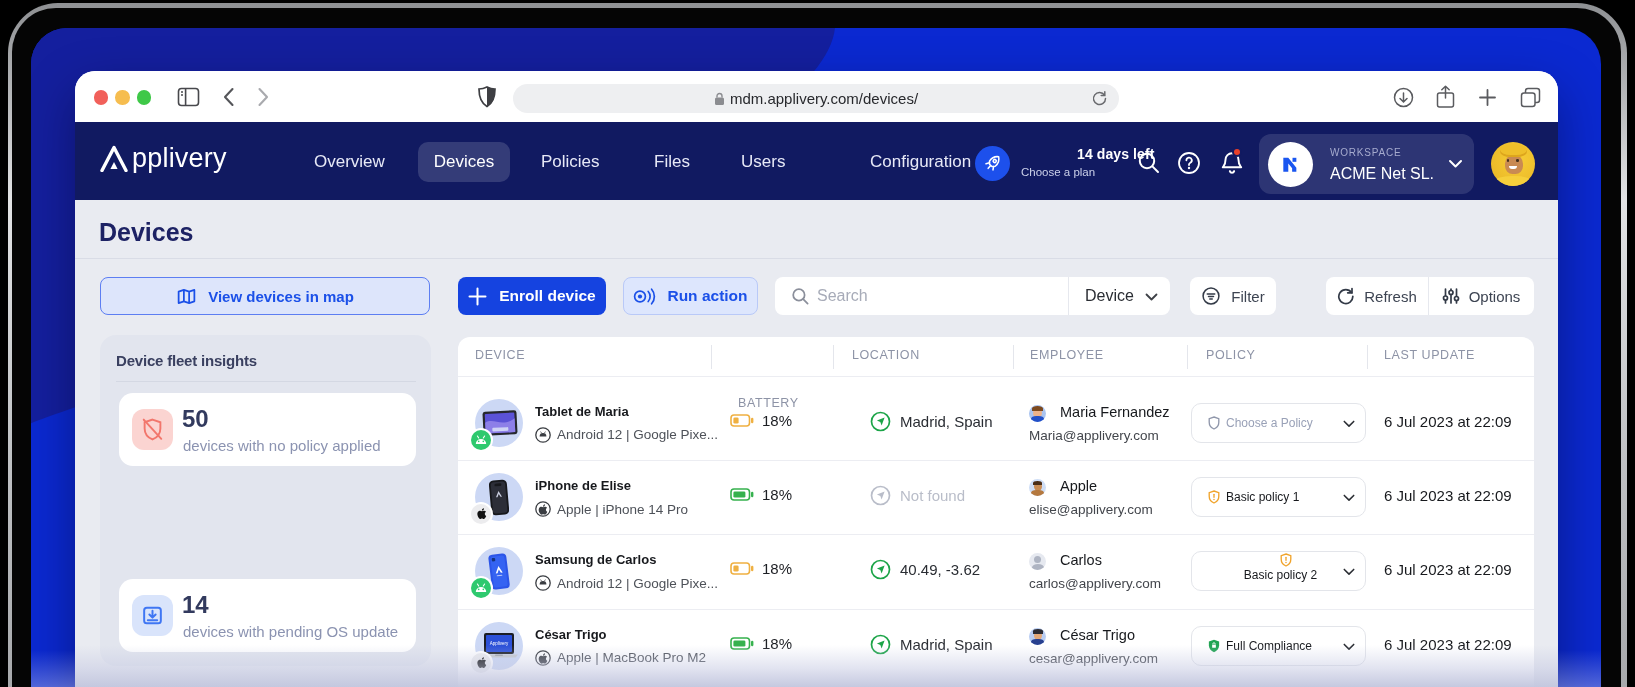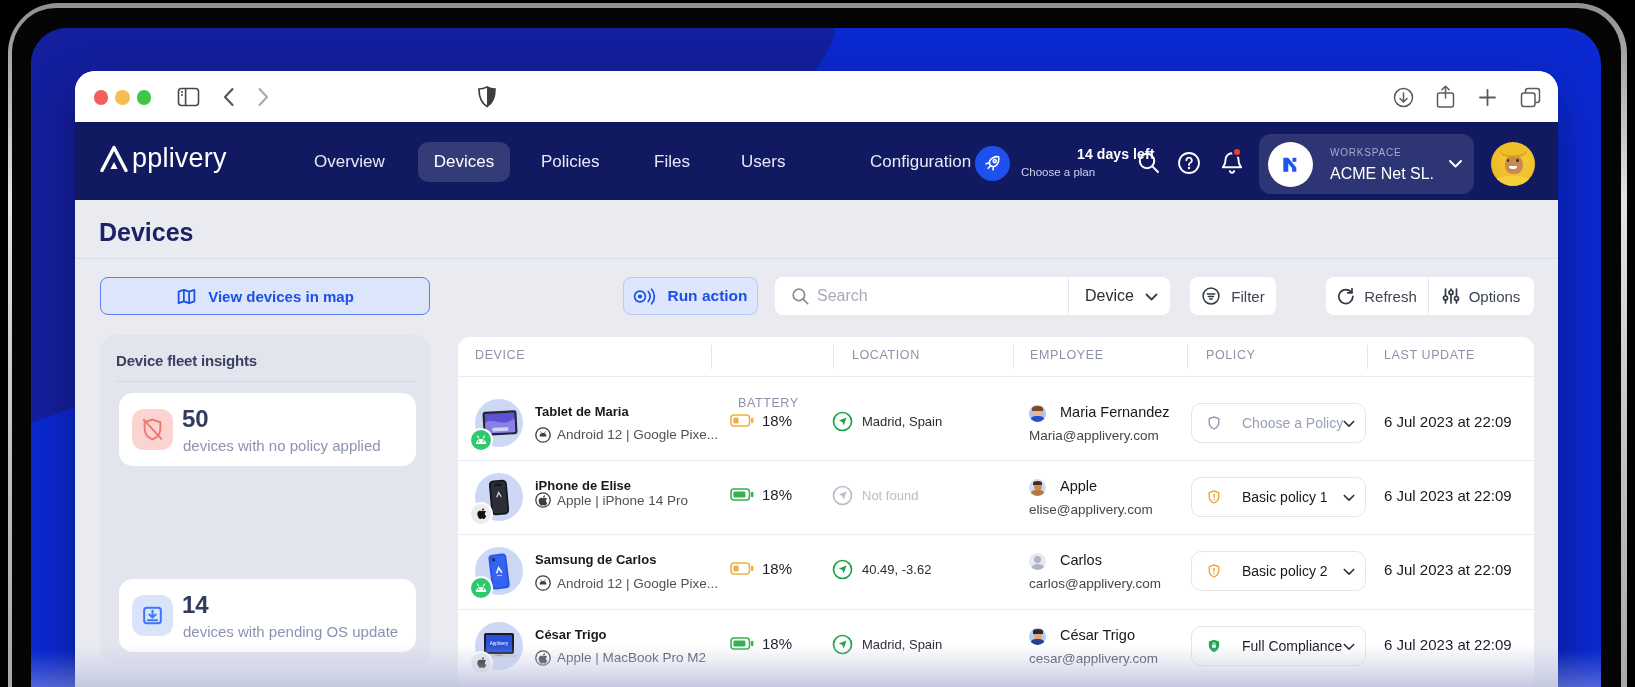--- a/index.html
+++ b/index.html
@@ -45,26 +45,26 @@
 #table { position:absolute; left:383px; top:266px; width:1076px; height:394px; background:#fff; border-radius:12px 12px 0 0; }
 .th { position:absolute; top:11px; font-size:12.5px; letter-spacing:.6px; color:#8d93a6; }
 .vsep { position:absolute; top:8px; width:1px; height:24px; background:#e4e6ec; }
 .hline { position:absolute; left:0; width:100%; height:1px; background:#ecedf2; }
 .row { position:absolute; left:0; width:100%; }
 .dtitle { position:absolute; left:77px; font-size:13px; font-weight:bold; color:#17191d; white-space:nowrap; }
 .dsub { position:absolute; left:77px; font-size:13.5px; color:#4e5259; white-space:nowrap; display:flex; align-items:center; gap:6px; }
 .davatar { position:absolute; left:17px; width:48px; height:48px; border-radius:50%; background:#ccd8f5; }
 .badge { position:absolute; left:-4px; top:31px; width:20px; height:20px; border-radius:50%; }
 .bat { position:absolute; left:272px; display:flex; align-items:center; gap:8px; font-size:15px; color:#1d1f24; }
-.loc { position:absolute; left:374px; display:flex; align-items:center; gap:9px; font-size:13px; color:#2a2d33; }
+.loc { position:absolute; left:412px; display:flex; align-items:center; gap:9px; font-size:15px; color:#2a2d33; }
 .emp-name { position:absolute; left:602px; font-size:14.5px; color:#17191d; white-space:nowrap; }
 .emp-av { position:absolute; left:571px; width:17px; height:17px; border-radius:50%; }
 .emp-mail { position:absolute; left:571px; font-size:13.5px; color:#43464c; white-space:nowrap; }
 .polbox { position:absolute; left:733px; width:175px; height:40px; border:1px solid #e3e5ea; border-radius:10px; background:#fff; display:flex; align-items:center; }
-.poltxt { font-size:14px; margin-left:20px; }
+.poltxt { font-size:12px; margin-left:4px; }
 .date { position:absolute; left:926px; font-size:15px; font-weight:500; color:#17191d; white-space:nowrap; }
 #fade { position:absolute; left:75px; top:645px; width:1483px; height:42px; background:linear-gradient(180deg, rgba(200,205,232,0) 0%, rgba(197,201,226,.5) 55%, rgba(194,198,222,.95) 100%); pointer-events:none; }
 #fadeL { position:absolute; left:31px; top:650px; width:44px; height:37px; background:linear-gradient(180deg, rgba(190,196,235,0) 0%, rgba(190,196,235,.4) 100%); pointer-events:none; }
 #fadeR { position:absolute; left:1558px; top:650px; width:43px; height:37px; background:linear-gradient(180deg, rgba(190,196,235,0) 0%, rgba(190,196,235,.4) 100%); pointer-events:none; }
 </style>
 </head>
 <body>
 <div id="stage">
   <div id="silver"></div>
   <div id="bezel"></div>
@@ -86,20 +86,30 @@
         <svg class="abs" style="left:147px;top:16px;" width="13" height="20" viewBox="0 0 13 20" fill="none" stroke="#55565a" stroke-width="2.1" stroke-linecap="round" stroke-linejoin="round">
             <path d="M10.5 2 L3 10 L10.5 18"></path>
           </svg>
         <svg class="abs" style="left:182px;top:16px;" width="13" height="20" viewBox="0 0 13 20" fill="none" stroke="#a9aaae" stroke-width="2.1" stroke-linecap="round" stroke-linejoin="round">
             <path d="M2.5 2 L10 10 L2.5 18"></path>
           </svg>
         <svg class="abs" style="left:402px;top:14px;" width="20" height="24" viewBox="0 0 20 24" fill="none">
             <path d="M10 2 C13 3.5 16 4 18 4 C18 11 17 17.5 10 21.5 C3 17.5 2 11 2 4 C4 4 7 3.5 10 2 Z" stroke="#3e3f43" stroke-width="1.7"></path>
             <path d="M10 2 C13 3.5 16 4 18 4 C18 11 17 17.5 10 21.5 Z" fill="#3e3f43"></path>
           </svg>
+        <div id="urlbar">
+          <div id="urltext"><svg style="vertical-align:-2px;margin-right:5px;" width="11" height="14" viewBox="0 0 11 14" fill="none">
+                <rect x="1" y="5.5" width="9" height="7.5" rx="1.5" fill="#8b8c90"></rect>
+                <path d="M3 5.5 V4 a2.5 2.5 0 0 1 5 0 V5.5" stroke="#8b8c90" stroke-width="1.4" fill="none"></path>
+              </svg>mdm.applivery.com/devices/</div>
+          <svg class="abs" style="right:11px;top:6px;" width="17" height="17" viewBox="0 0 17 17" fill="none" stroke="#696a6e" stroke-width="1.5" stroke-linecap="round">
+              <path d="M13.5 5.2 A6 6 0 1 0 14.5 8.5"></path>
+              <path d="M13.8 1.8 L13.8 5.4 L10.2 5.4" stroke-width="1.5"></path>
+            </svg>
+        </div>
         <svg class="abs" style="left:1318px;top:16px;" width="21" height="21" viewBox="0 0 21 21" fill="none" stroke="#5a5b5f" stroke-width="1.5" stroke-linecap="round">
             <circle cx="10.5" cy="10.5" r="9"></circle>
             <path d="M10.5 6 V14.5 M7 11.5 l3.5 3.5 3.5 -3.5"></path>
           </svg>
         <svg class="abs" style="left:1360px;top:13px;" width="21" height="26" viewBox="0 0 21 26" fill="none" stroke="#5a5b5f" stroke-width="1.5" stroke-linecap="round" stroke-linejoin="round">
             <rect x="2.5" y="9" width="16" height="14" rx="2"></rect>
             <path d="M10.5 14 V2.5 M6.8 5.8 L10.5 2.2 L14.2 5.8" fill="none"></path>
           </svg>
         <svg class="abs" style="left:1402px;top:16px;" width="21" height="21" viewBox="0 0 21 21" stroke="#5a5b5f" stroke-width="1.8" stroke-linecap="round">
             <path d="M10.5 3 V18 M3 10.5 H18"></path>
@@ -172,20 +182,26 @@
           <div class="abs" style="left:4px;top:34px;width:36px;height:12px;border-radius:45% 45% 0 0;background:#f6cf3b;"></div>
         </div>
       </div>
       <div id="pagetitle">Devices</div>
       <div id="hdivider"></div>
       <div class="btn" id="btnmap">
         <svg style="margin-right:11px;" width="21" height="21" viewBox="0 0 24 24" fill="none" stroke="#1b50e8" stroke-width="2" stroke-linejoin="round">
             <path d="M9 4.5 L15 6.5 L21 4.5 V17.5 L15 19.5 L9 17.5 L3 19.5 V6.5 Z M9 4.5 V17.5 M15 6.5 V19.5"></path>
           </svg>
         View devices in map
+      </div>
+      <div class="btn" id="btnenroll">
+        <svg style="margin-right:12px;" width="19" height="19" viewBox="0 0 19 19" stroke="#fff" stroke-width="2" stroke-linecap="round">
+            <path d="M9.5 1.5 V17.5 M1.5 9.5 H17.5"></path>
+          </svg>
+        Enroll device
       </div>
       <div class="btn" id="btnrun">
         <svg style="margin-right:11px;" width="23" height="19" viewBox="0 0 23 19" fill="none">
             <circle cx="7" cy="9.5" r="5.4" stroke="#1b50e8" stroke-width="1.7"></circle>
             <circle cx="7" cy="9.5" r="2.1" fill="#1b50e8"></circle>
             <path d="M15.2 4.5 a7.5 7.5 0 0 1 0 10 M18.6 2.2 a11 11 0 0 1 0 14.6" stroke="#1b50e8" stroke-width="1.7" stroke-linecap="round"></path>
           </svg>
         Run action
       </div>
       <div class="btn" id="searchbox">
@@ -335,21 +351,21 @@
                   <path d="M10 12 L13 18 H11.5 L10 15 L8.5 18 H7 Z" fill="#c9cdde"></path>
                 </g>
               </svg>
             <div class="badge" style="background:#ececee;box-shadow:0 0 0 2px #fff;">
               <svg class="abs" style="left:4.5px;top:3px;" width="11" height="13" viewBox="0 0 24 28" fill="#111">
                   <path d="M19.3 14.8 c0-3 2.5-4.5 2.6-4.6 -1.4-2.1-3.6-2.4-4.4-2.4 -1.9-.2-3.6 1.1-4.6 1.1 -1 0-2.4-1.1-4-1 -2 0-3.9 1.2-5 3 -2.1 3.7-.5 9 1.5 12 1 1.4 2.2 3.1 3.7 3 1.5 0 2.1-1 3.9-1 1.8 0 2.3 1 4 1 1.6 0 2.7-1.5 3.6-3 1.1-1.7 1.6-3.3 1.6-3.4 -.1 0-3-1.2-3-4.7z M16.2 6.1 c.8-1 1.4-2.4 1.2-3.8 -1.2.1-2.6.8-3.5 1.8 -.7.9-1.4 2.3-1.2 3.6 1.3.1 2.7-.7 3.5-1.6z"></path>
                 </svg>
             </div>
           </div>
           <div class="dtitle" style="top:18px;">iPhone de Elise</div>
-          <div class="dsub" style="top:32px;">
+          <div class="dsub" style="top:41px;">
             <svg width="16" height="16" viewBox="0 0 24 24" fill="none">
                 <circle cx="12" cy="12" r="10.8" stroke="#3a3d42" stroke-width="1.9"></circle>
                 <path d="M16.4 13.2 c0-2 1.7-3 1.7-3.1 -.9-1.4-2.4-1.6-2.9-1.6 -1.2-.1-2.4.7-3 .7 -.7 0-1.6-.7-2.7-.7 -1.3 0-2.6.8-3.3 2 -1.4 2.5-.4 6 1 8 .7 1 1.5 2 2.5 2 1 0 1.4-.6 2.6-.6 1.2 0 1.5.6 2.6.6 1.1 0 1.8-1 2.4-2 .8-1.1 1.1-2.2 1.1-2.2 0 0-2-.9-2-3.1z M14.3 7.4 c.5-.7 .9-1.6 .8-2.5 -.8 0-1.7.5-2.3 1.2 -.5.6-.9 1.5-.8 2.4 .9 0 1.8-.5 2.3-1.1z" fill="#3a3d42"></path>
               </svg>
             Apple | iPhone 14 Pro
           </div>
           <div class="bat" style="top:26px;"><svg width="24" height="13" viewBox="0 0 24 13" fill="none">
                 <rect x="1" y="1" width="18.5" height="11" rx="3" stroke="#36b14e" stroke-width="1.6"></rect>
                 <rect x="3.4" y="3.4" width="12" height="6.2" rx="1.4" fill="#36b14e"></rect>
                 <rect x="21" y="3.8" width="2.4" height="5.4" rx="1.2" fill="#36b14e"></rect>
@@ -418,21 +434,21 @@
           <div class="loc" style="top:25px;"><svg width="21" height="21" viewBox="0 0 21 21" fill="none">
                 <circle cx="10.5" cy="10.5" r="9" stroke="#1ca448" stroke-width="1.7"></circle>
                 <path d="M14.6 6.4 L6.9 9.5 L10.3 11 L11.6 14.5 Z" fill="#1ca448"></path>
               </svg>40.49, -3.62</div>
           <div class="emp-av" style="top:19px;background:#e6e9f0;overflow:hidden;">
             <div class="abs" style="left:5px;top:3px;width:7px;height:7px;border-radius:50%;background:#aeb4c2;"></div>
             <div class="abs" style="left:2.5px;top:10.5px;width:12px;height:7px;border-radius:50% 50% 0 0;background:#aeb4c2;"></div>
           </div>
           <div class="emp-name" style="top:18px;">Carlos</div>
           <div class="emp-mail" style="top:42px;">carlos@applivery.com</div>
-          <div class="polbox" style="top:17px;">
+          <div class="polbox" style="top:17px;flex-direction:column;">
             <svg style="margin-left:14px;" width="16" height="16" viewBox="0 0 24 24" fill="none" stroke="#f0a32a" stroke-width="2">
                 <path d="M12 3 L19.2 5.5 V11 C19.2 15.8 16.3 19.3 12 21 C7.7 19.3 4.8 15.8 4.8 11 V5.5 Z"></path>
                 <line x1="12" y1="8" x2="12" y2="12.5" stroke-linecap="round"></line>
                 <circle cx="12" cy="15.6" r="1.1" fill="#f0a32a" stroke="none"></circle>
               </svg>
             <span class="poltxt" style="color:#17191d;">Basic policy 2</span>
             <svg class="abs" style="left:151px;top:16px;" width="12" height="8" viewBox="0 0 14 9" fill="none" stroke="#2a2d33" stroke-width="1.8" stroke-linecap="round" stroke-linejoin="round">
                 <path d="M1.5 1.5 L7 7 L12.5 1.5"></path>
               </svg>
           </div>

